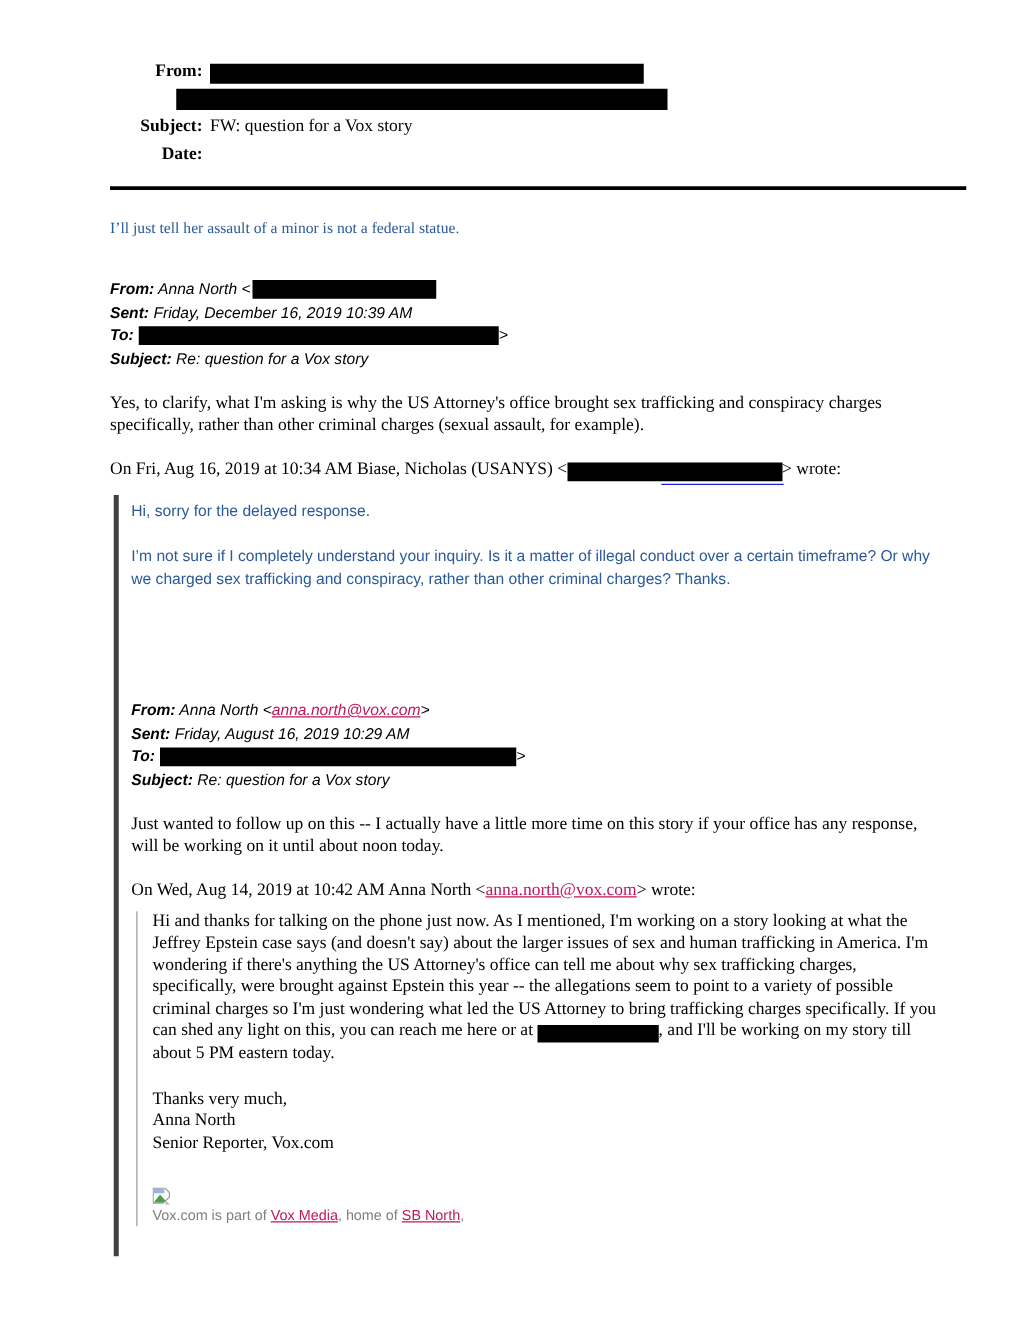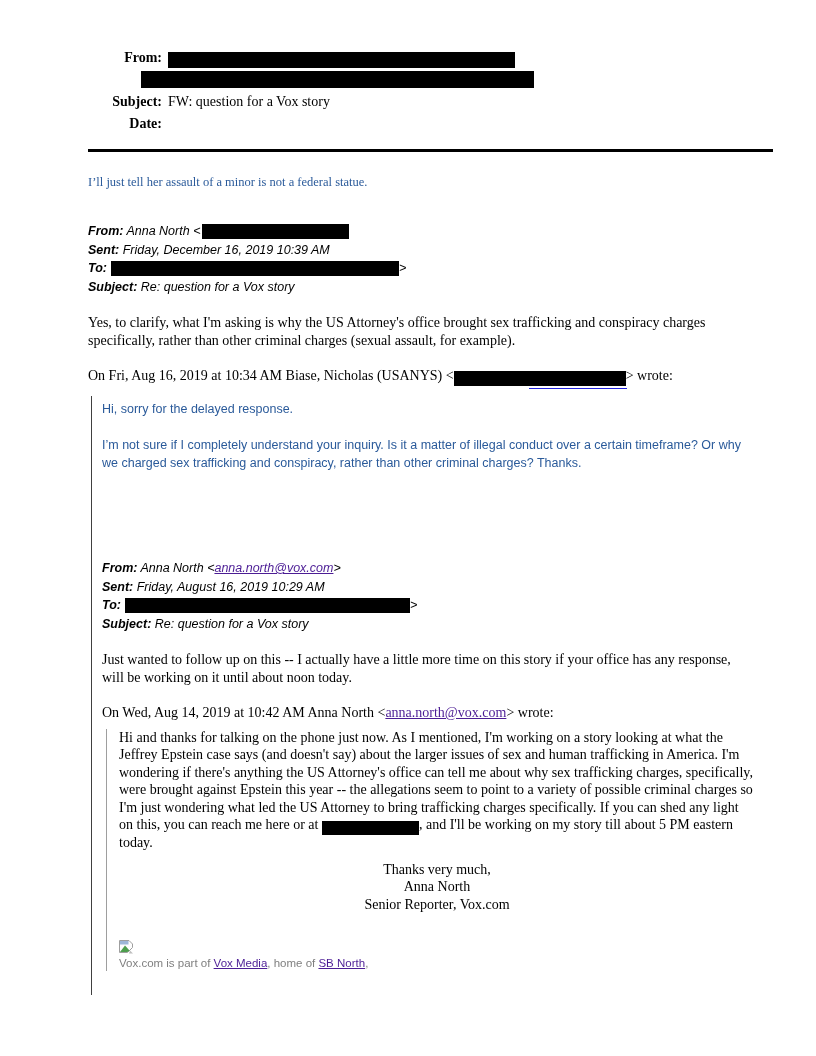--- a/index.html
+++ b/index.html
@@ -35,39 +35,39 @@
   .r-to2 { width: 285px; height: 15px; margin-left: 4px; }
   
   .serif-p { font-size: 14px; line-height: 17.5px; margin-top: 18px; }
   .wrote-line { font-size: 14px; line-height: 17.5px; margin-top: 18px; }
   .r-biase { width: 172px; height: 15px; position: relative; top: 2px; }
   .r-biase::after {
     content: ""; position: absolute; left: 44%; right: -1px; bottom: -3px;
     border-bottom: 1px solid #2222dd;
   }
   .r-phone { width: 97px; height: 14px; position: relative; top: 2px; }
-  a.lnk { color: #4c1d95; text-decoration: underline; }
+  a.lnk { color: #be185d; text-decoration: underline; }
   
   .bq-outer {
     margin: 11px 0 0 3px;
-    border-left: 1px solid #404040;
+    border-left: 4px solid #404040;
     padding: 2px 0 24px 10px;
   }
   .bq-outer .blue-q { font-size: 12.5px; color: #2a5a9a; line-height: 17.5px; }
   .q1 { margin-top: 3px; }
   .q2 { margin-top: 19px; max-width: 700px; }
   .qspacer { height: 87px; }
   .bq-outer .meta { margin-top: 0; }
   .bq-inner {
     margin: 7px 0 0 4px;
     border-left: 1px solid #9e9e9e;
     padding-left: 12px;
   }
   .big-para { font-size: 14px; line-height: 17.6px; margin-top: 7px; max-width: 692px; }
-  .sig { font-size: 14px; line-height: 17.8px; margin-top: 9px; text-align: center; }
+  .sig { font-size: 14px; line-height: 17.8px; margin-top: 19px; }
   
   .broken-img { margin-top: 26px; width: 15px; height: 16px; }
   .footer-line { font-size: 11.5px; color: #7f7f7f; line-height: 15px; margin-top: 0px; }
   .footer-line a.lnk { font-size: 11.5px; }
 </style>
 </head>
 <body>
 
 <div class="page">
 

